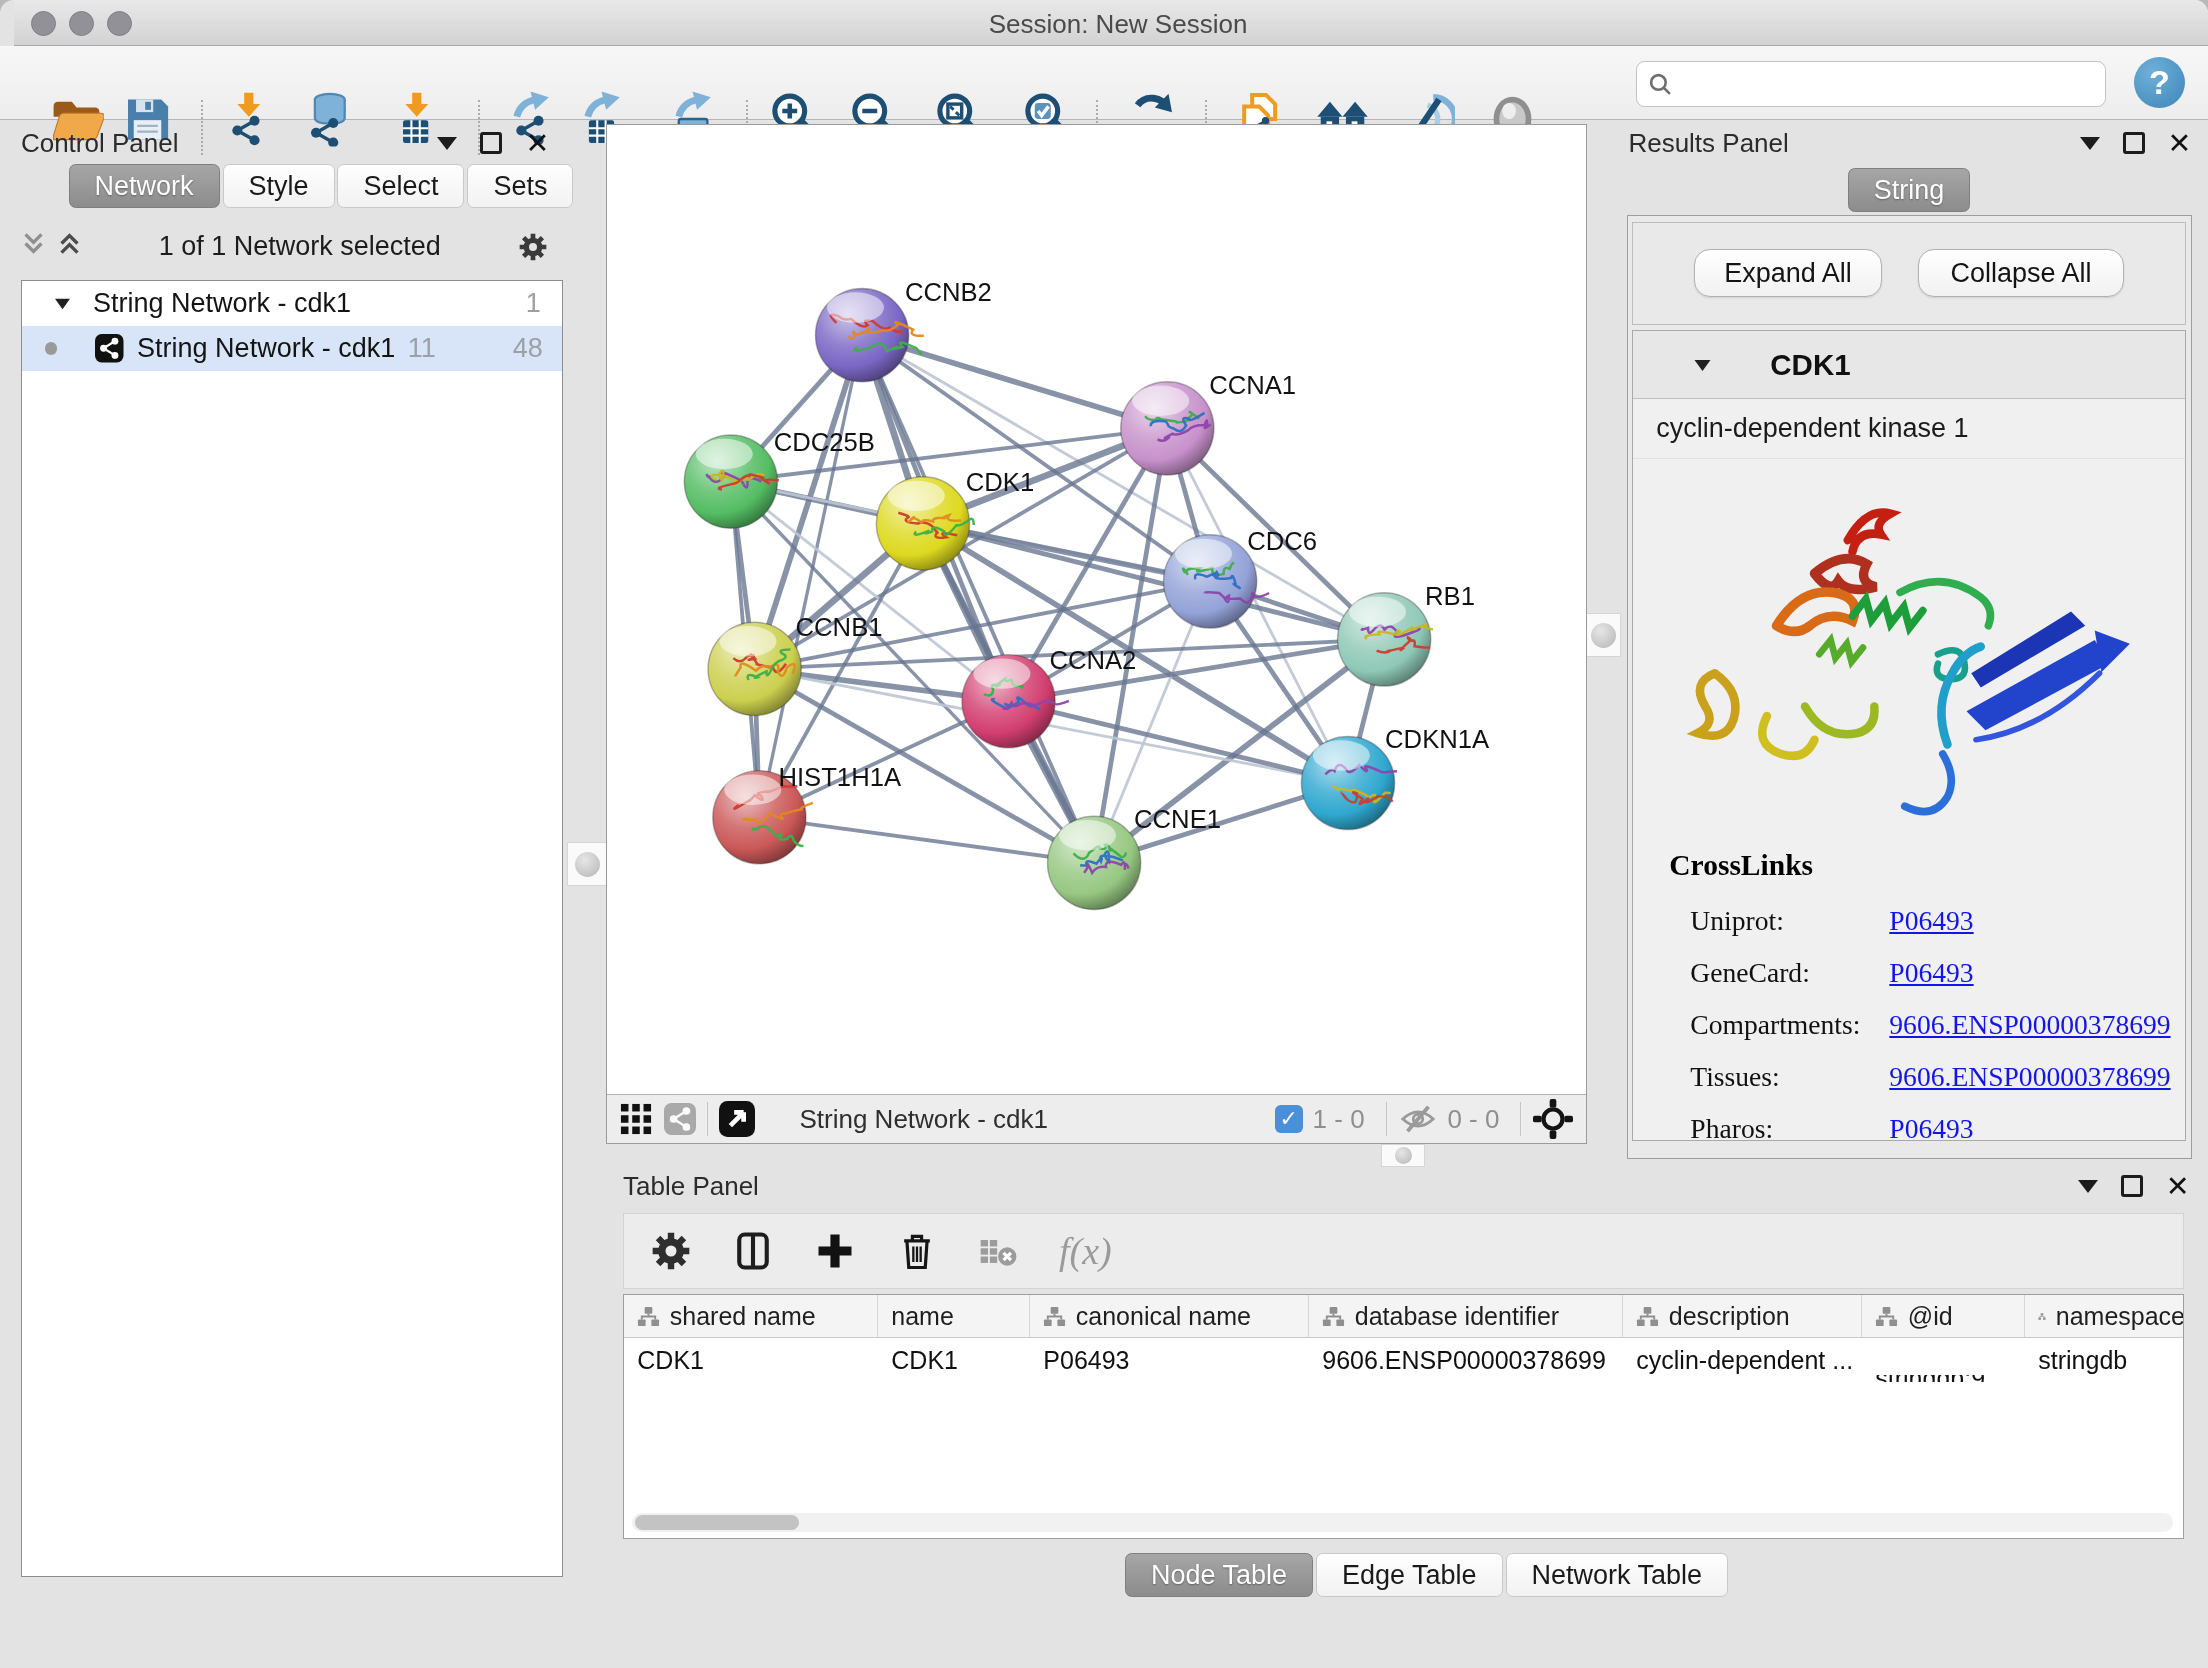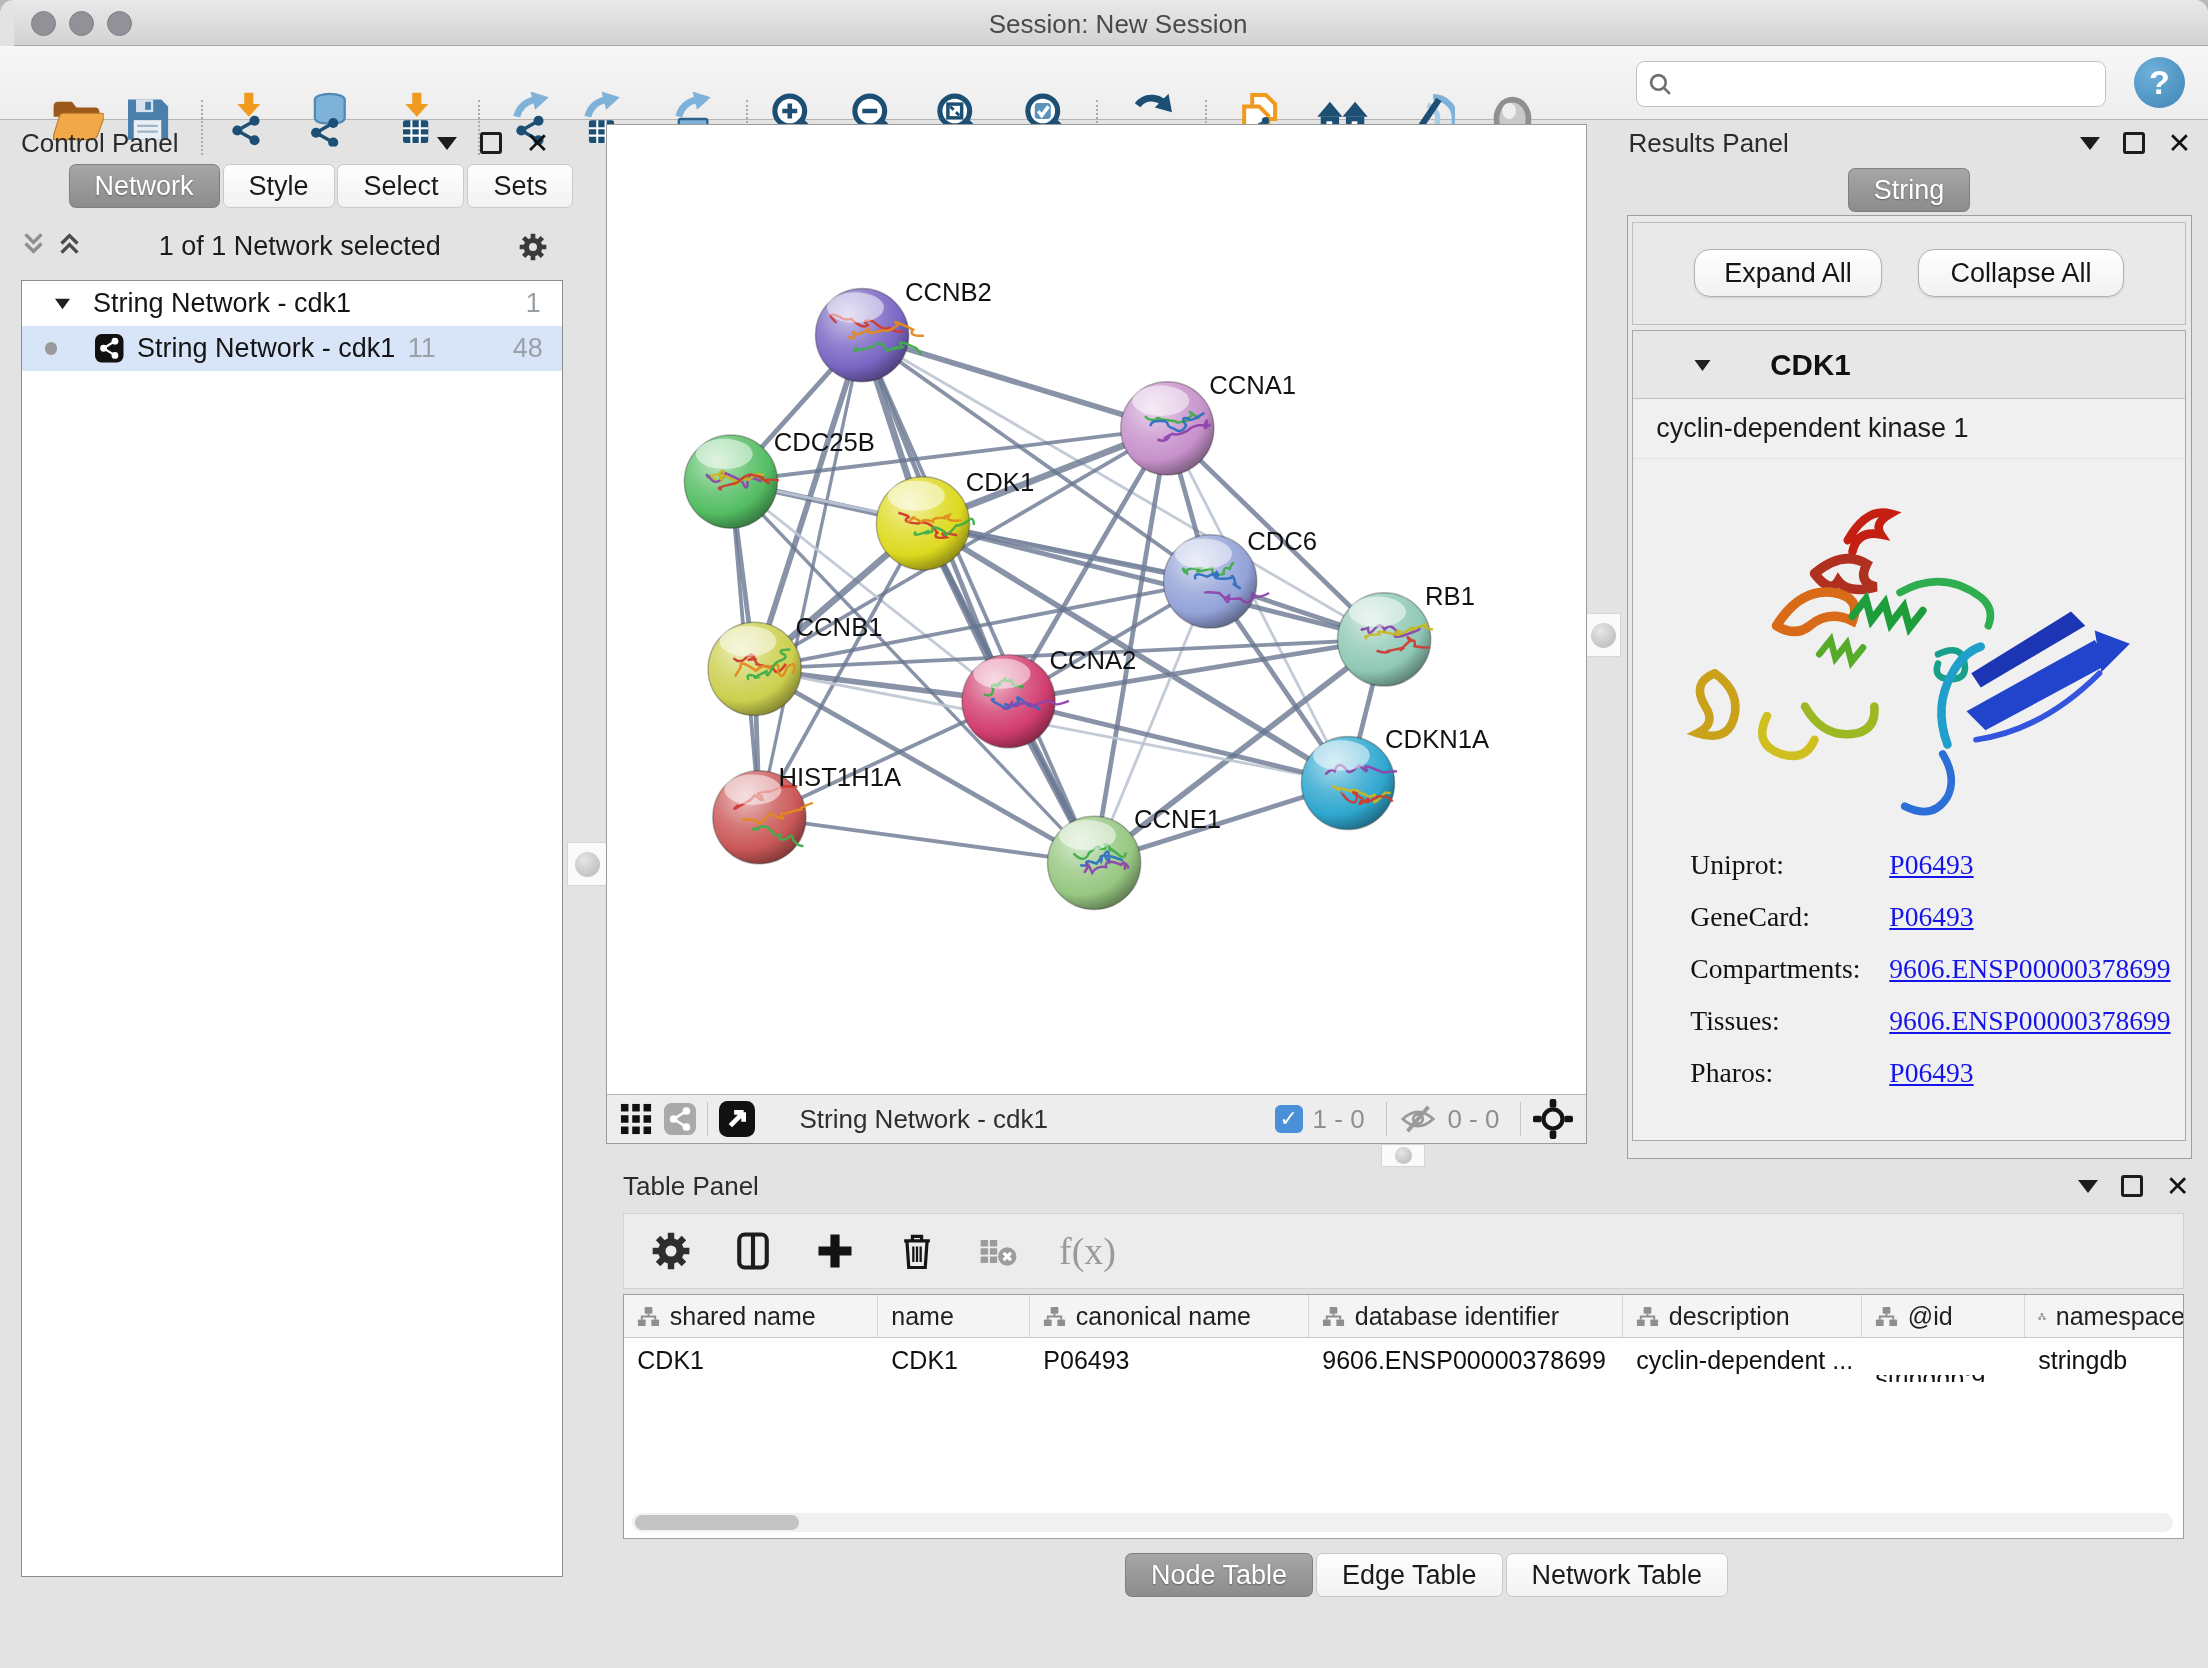--- a/index.html
+++ b/index.html
@@ -59,21 +59,21 @@
   #crosslinks{font-family:"Liberation Serif","DejaVu Serif",serif;padding-left:36px;}
   #crosslinks h3{font-size:29.5px;margin:9.5px 0 13.3px 0;color:#000;}
   .xl-row{display:flex;height:52px;align-items:center;gap:20px;}
   .xl-label{width:179px;font-size:27.6px;color:#111;padding-left:21px;}
   .xl-value{font-size:27.6px;color:#1515e8;text-decoration:underline;}
   
   #table-panel{position:absolute;left:606px;top:1167px;width:1595px;height:440px;}
   #tp-header{position:absolute;left:17px;top:3.8px;right:11.4px;display:flex;align-items:center;}
   #tp-toolbar{position:absolute;left:17px;top:46px;width:1561px;height:76px;background:#ececec;border:1px solid #d2d2d2;box-sizing:border-box;display:flex;align-items:center;gap:38px;padding-left:25px;}
   #tp-toolbar svg{width:44px;height:44px;}
-  #fx-label{font-size:38px;color:#9a9a9a;font-family:"Liberation Serif","DejaVu Serif",serif;}
+  #fx-label{font-size:38px;color:#9a9a9a;font-family:"Liberation Serif","DejaVu Serif",serif;font-style:italic;}
   #tp-table{position:absolute;left:17px;top:127px;width:1561px;height:245px;border:1px solid #9e9e9e;background:#fff;box-sizing:border-box;overflow:hidden;}
   #tp-cols{display:flex;height:42px;background:#f4f4f4;border-bottom:1px solid #c9c9c9;}
   .th{display:flex;align-items:center;gap:9.5px;padding-left:13.3px;box-sizing:border-box;border-right:1px solid #d6d6d6;font-size:25px;color:#1f1f1f;overflow:hidden;white-space:nowrap;flex:none;}
   .tr{display:flex;height:44px;}
   .td{display:flex;align-items:center;padding-left:13.3px;box-sizing:border-box;font-size:25px;color:#111;overflow:hidden;white-space:nowrap;flex:none;}
   #tp-scroll{position:absolute;left:7.6px;bottom:5.7px;width:1541px;height:19px;background:#f1f1f1;border-radius:9.5px;}
   #tp-thumb{position:absolute;left:3.8px;top:1.9px;width:164px;height:15px;background:#c3c3c3;border-radius:7.6px;}
   #tp-tabs{position:absolute;left:519px;top:386px;display:flex;gap:2.9px;}
   
   #statusbar{position:absolute;left:0;top:1607px;width:2208px;height:61px;background:#ececec;border-top:1px solid #c2c2c2;}
@@ -613,20 +613,21 @@
               <path d="M300,290 q-15,-40 5,-75 q12,-22 30,-28" stroke="#1f9fc9" stroke-width="9"></path>
               <path d="M255,355 q30,15 45,-10 q10,-20 -5,-45" stroke="#2d6fd9" stroke-width="8"></path>
               <path d="M330,285 q70,-10 130,-70" stroke="#3355dd" stroke-width="6"></path>
             </g>
             <polygon points="320,255 455,180 470,205 340,275" fill="#2244cc"></polygon>
             <polygon points="335,230 445,165 430,150 325,215" fill="#1b35b5"></polygon>
             <polygon points="455,170 492,184 462,214" fill="#2244cc"></polygon>
           </svg>
         </div>
         <div id="crosslinks">
+          <h3>CrossLinks</h3>
           <div id="xl-rows">
               <div class="xl-row">
                 <span class="xl-label">Uniprot:</span>
                 <a class="xl-value">P06493</a>
               </div>
               <div class="xl-row">
                 <span class="xl-label">GeneCard:</span>
                 <a class="xl-value">P06493</a>
               </div>
               <div class="xl-row">

